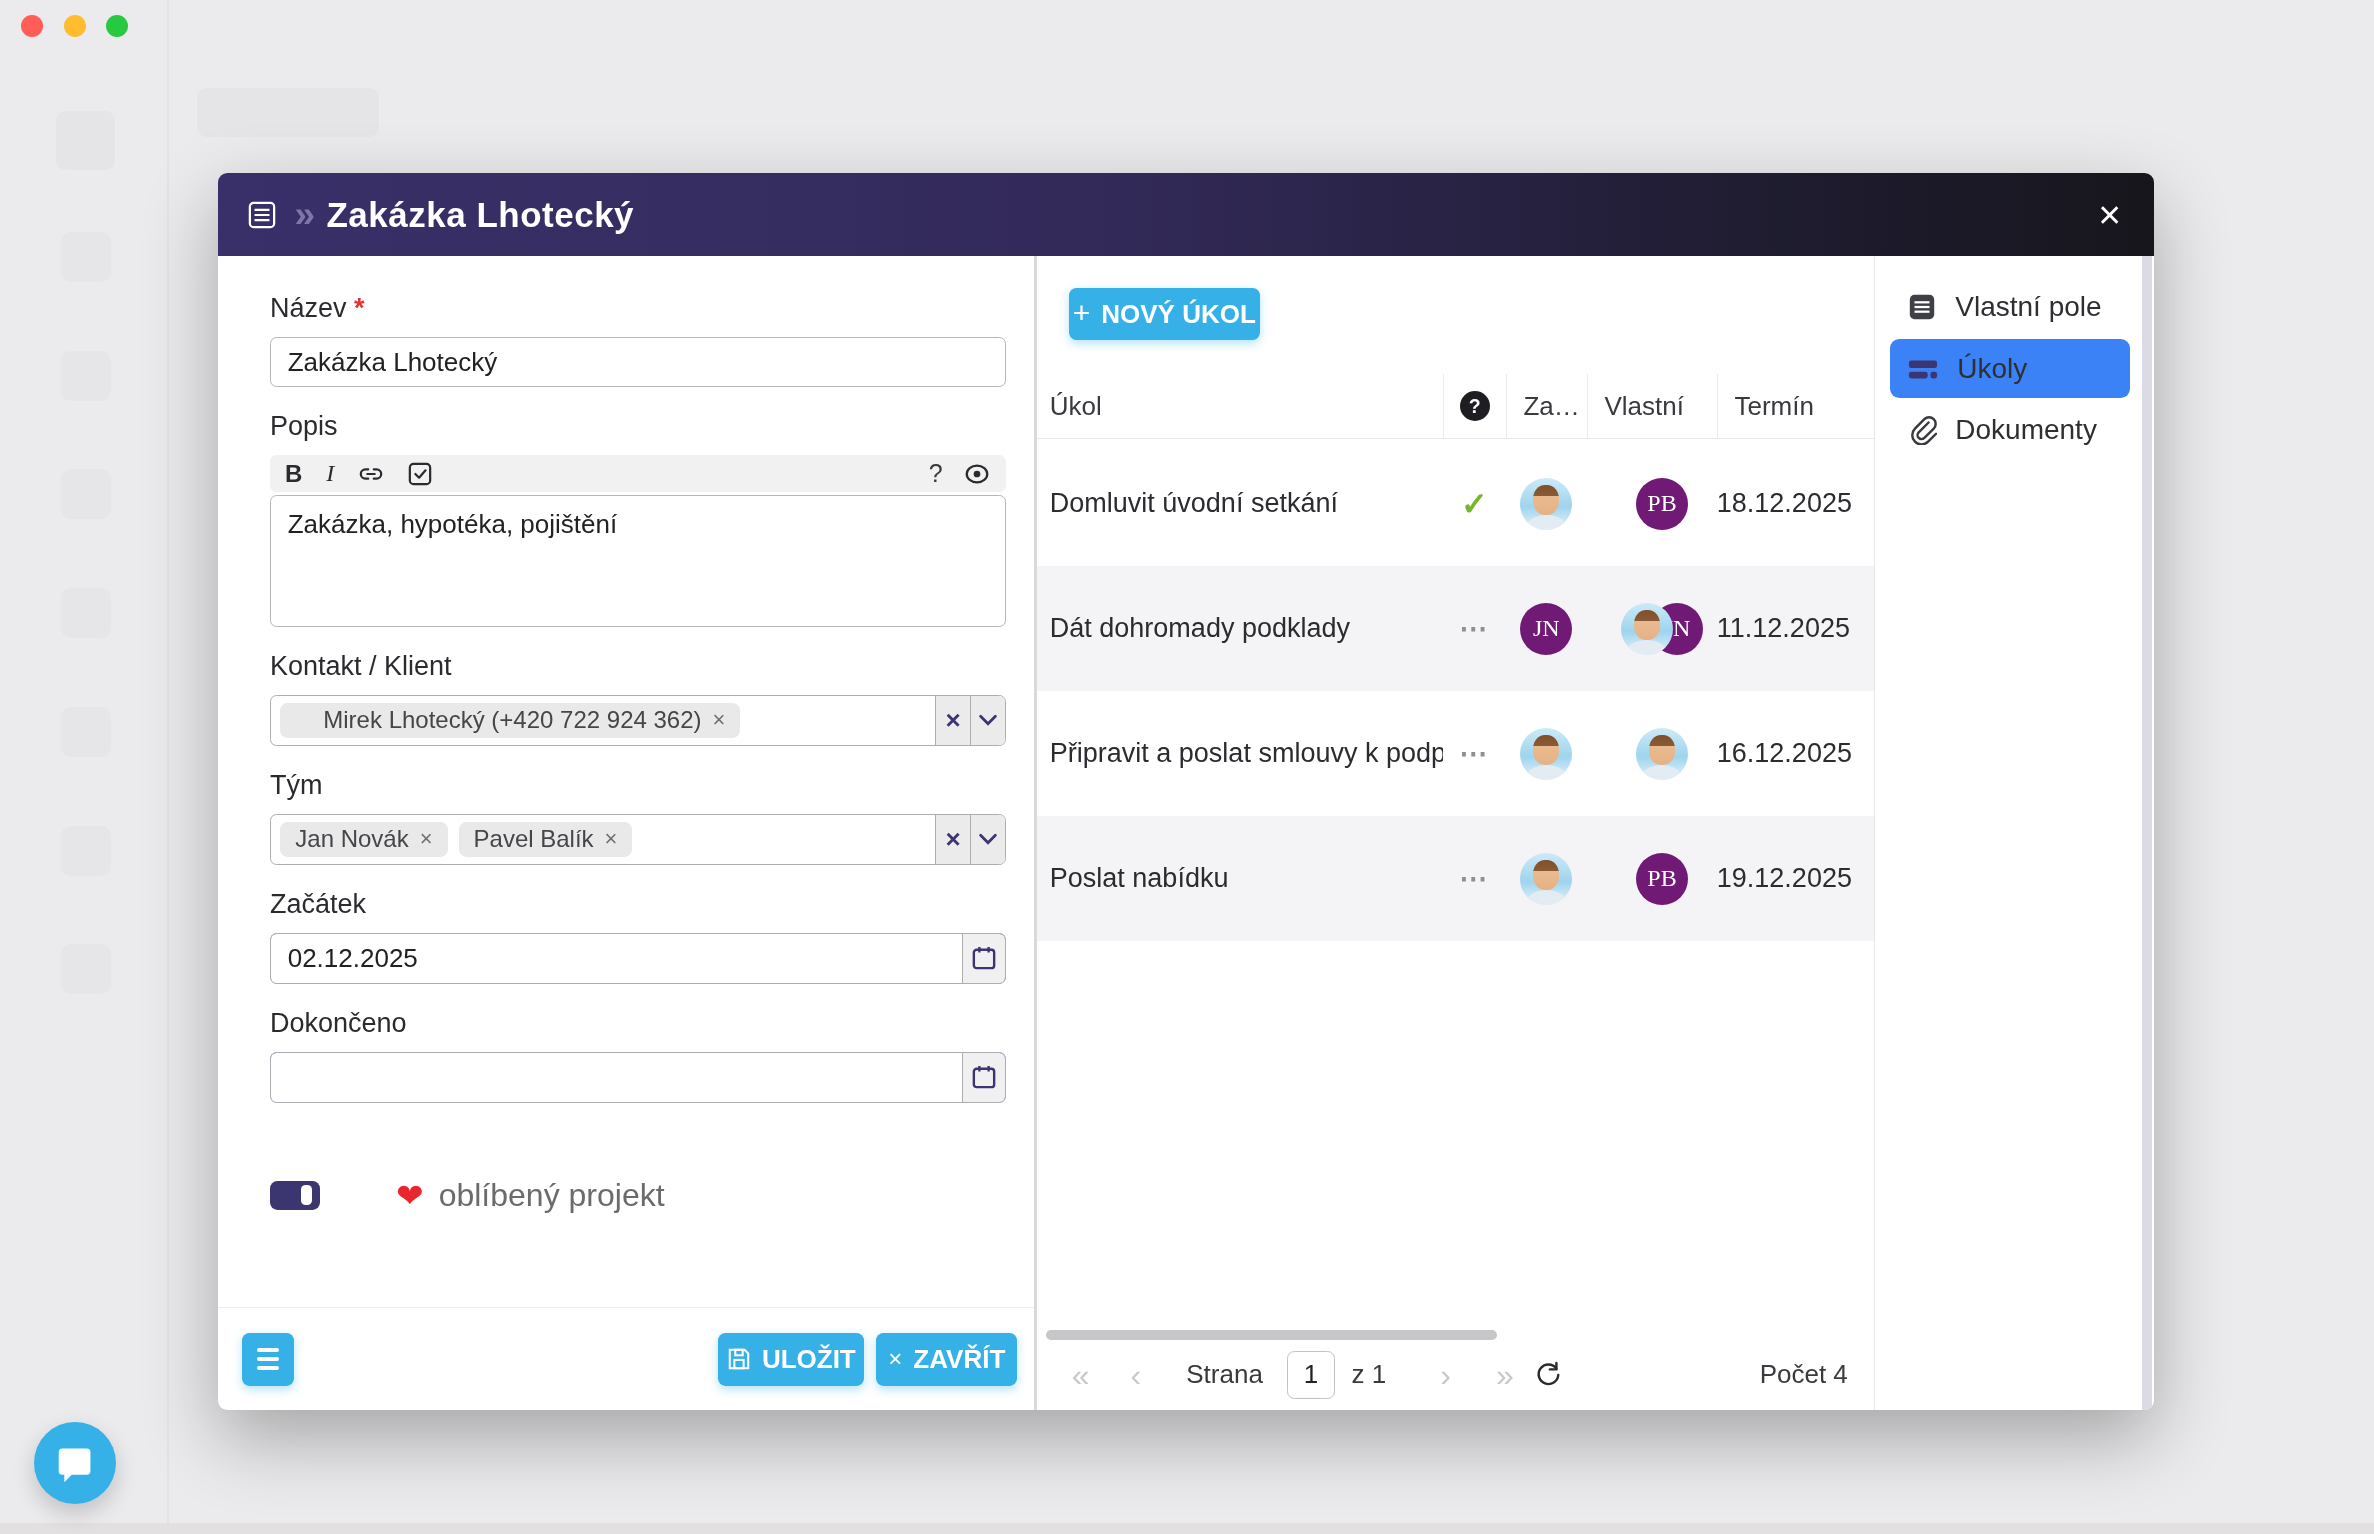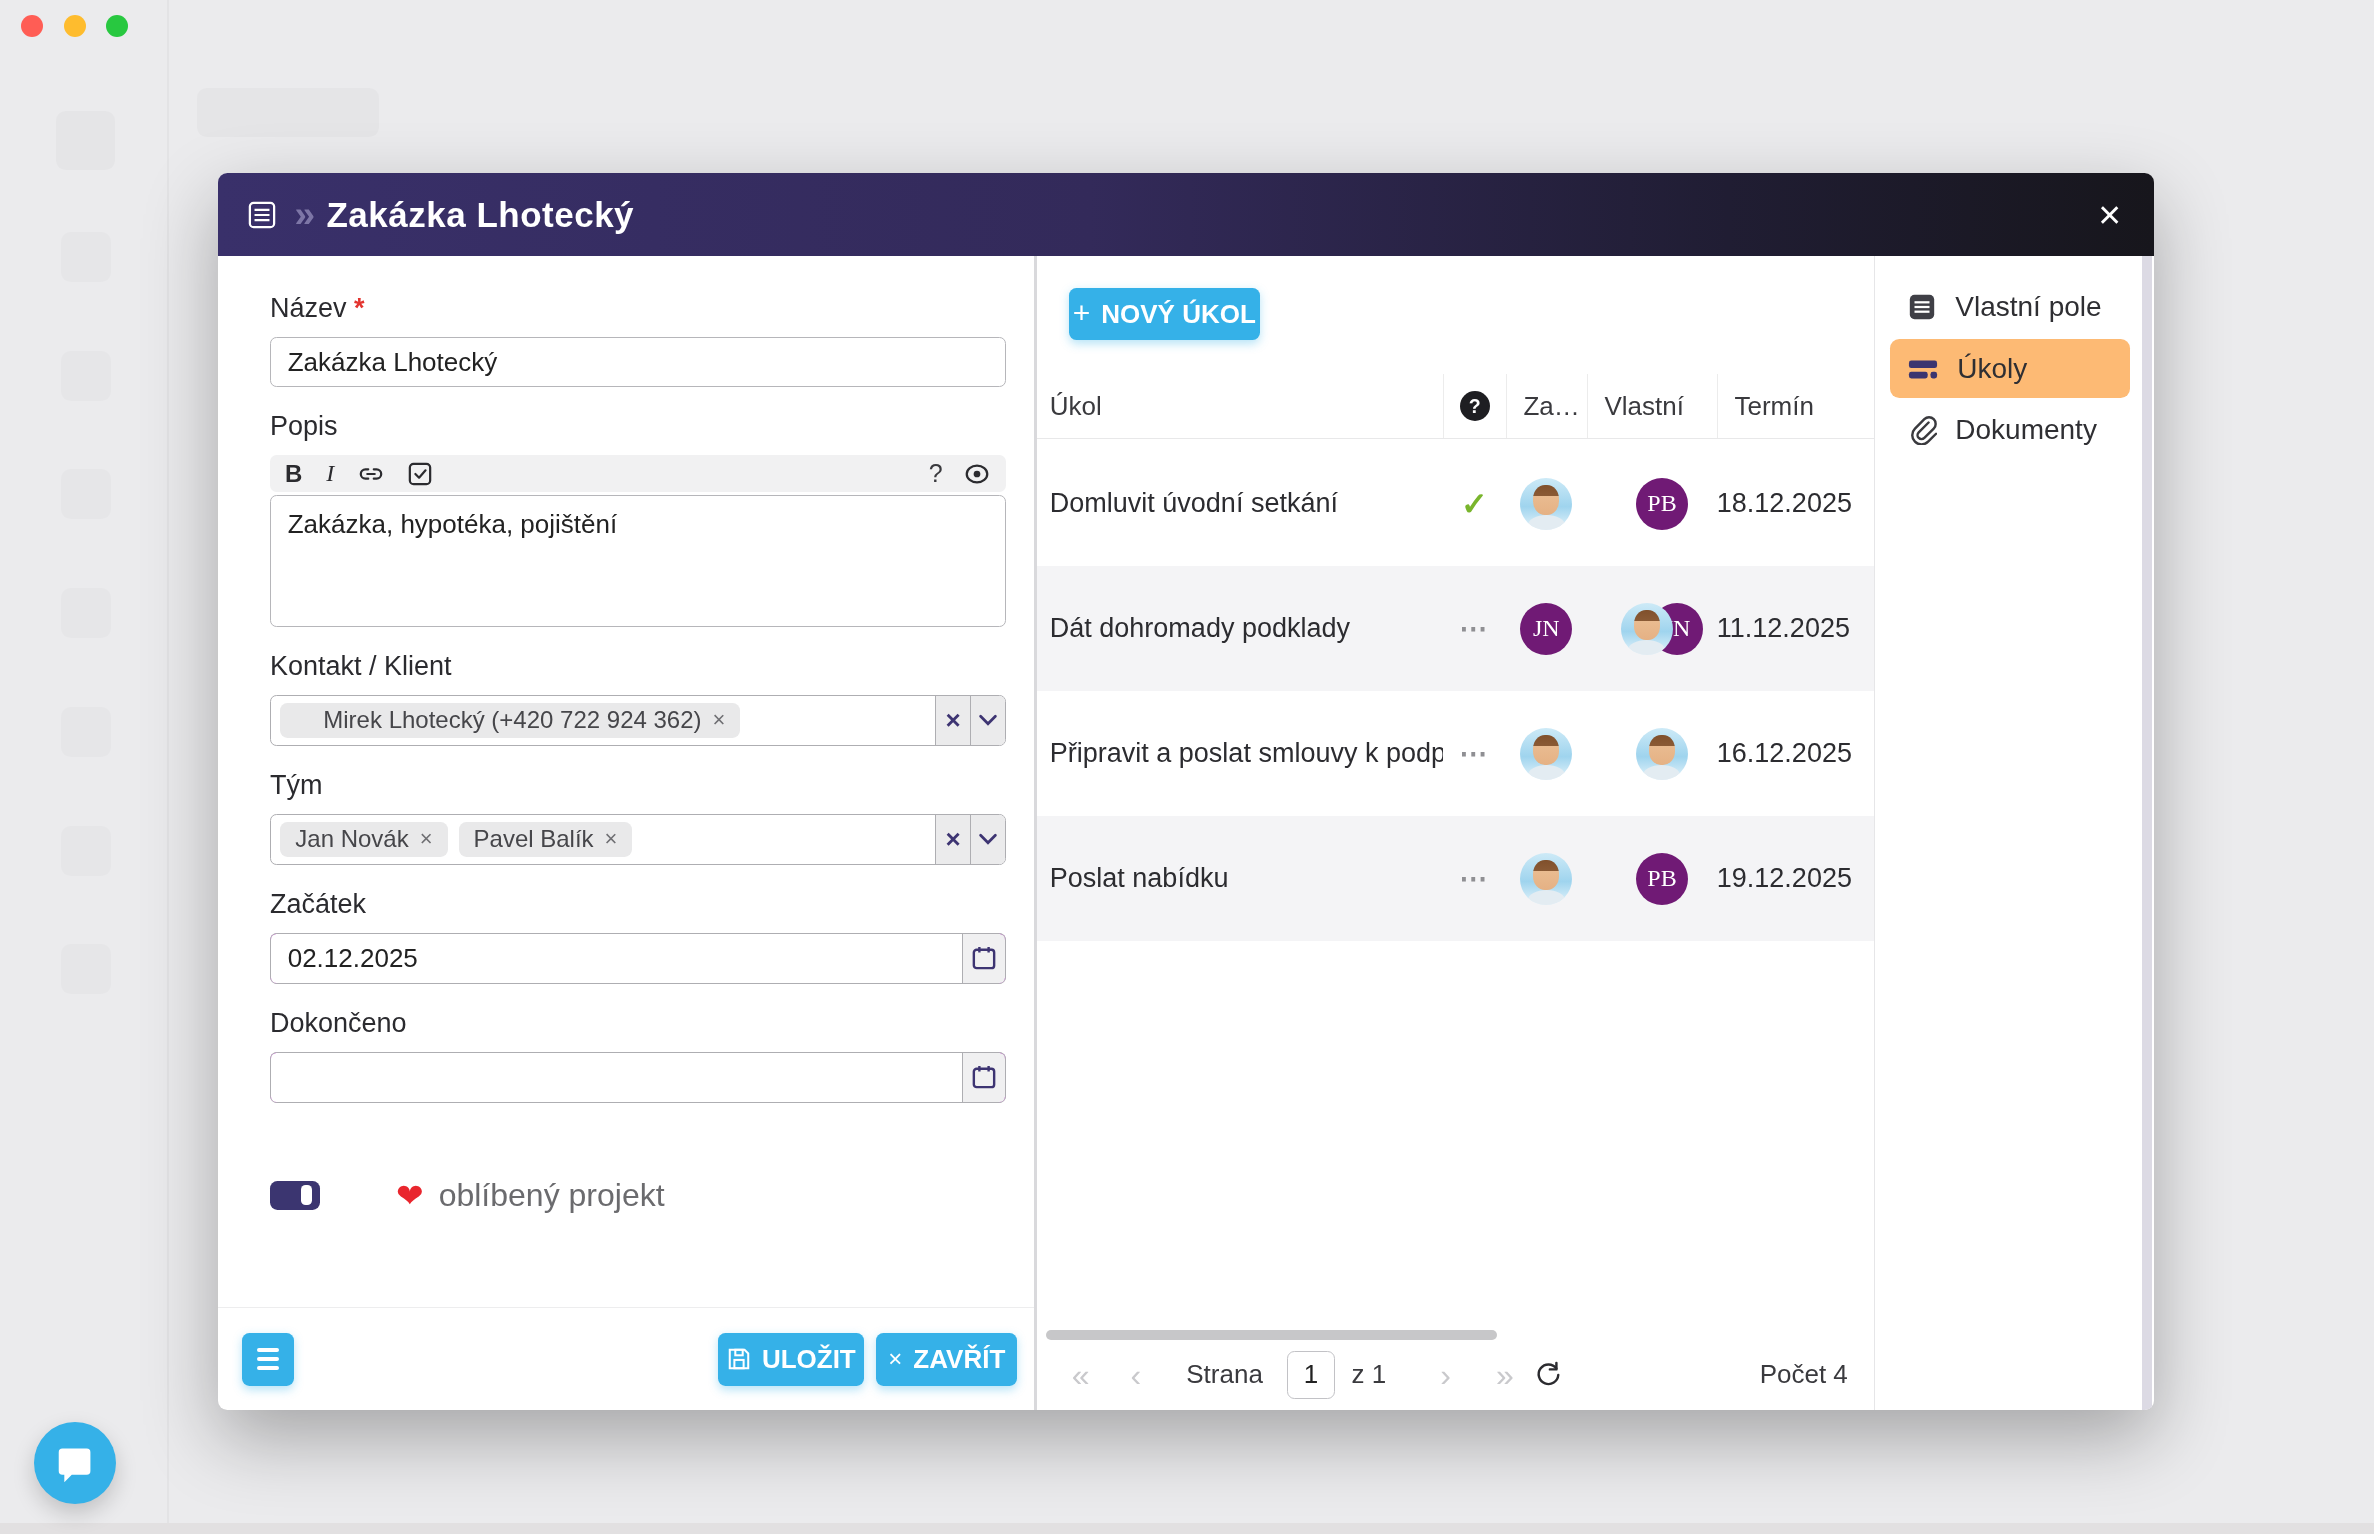--- a/index.html
+++ b/index.html
@@ -127,21 +127,21 @@
   .pg-input { width:48px; height:48px; border:1.9px solid #c2c2c6; border-radius:7.4px; text-align:center;
     font-size:26px; color:#222; font-family:"Liberation Sans", sans-serif; outline:none; margin-right:16.7px; }
   .pg-of { margin-right:54px; }
   .pg-refresh { margin-left:20.4px; display:flex; }
   .pg-count { margin-left:auto; padding-right:11px; }
 
   
   .side-panel { width:280px; border-left:1.9px solid #e6e6e8; position:relative; padding-top:18.6px; }
   .side-item { height:59px; margin:2.8px 24px 2.8px 15px; display:flex; align-items:center; gap:18.6px;
     padding-left:16.7px; font-size:28px; color:#2f2f33; border-radius:9.3px; cursor:pointer; }
-  .side-item.selected { background:#fdba74; }
+  .side-item.selected { background:#3b82f6; }
   .side-scroll { position:absolute; right:1.9px; top:0; width:10.2px; height:100%; background:#dcdae4; }
 </style>
 </head>
 <body>
 
 <div>
   <div class="bg-sideline"></div>
   <div class="bg-shape" style="left:197px; top:88px; width:182px; height:49px;"></div>
   <div class="bg-shape" style="left:56px; top:111px; width:59px; height:59px;"></div>
   <div class="bg-shape" style="left:61px; top:232px; width:50px; height:50px; background:rgba(0,0,0,0.018);"></div>

